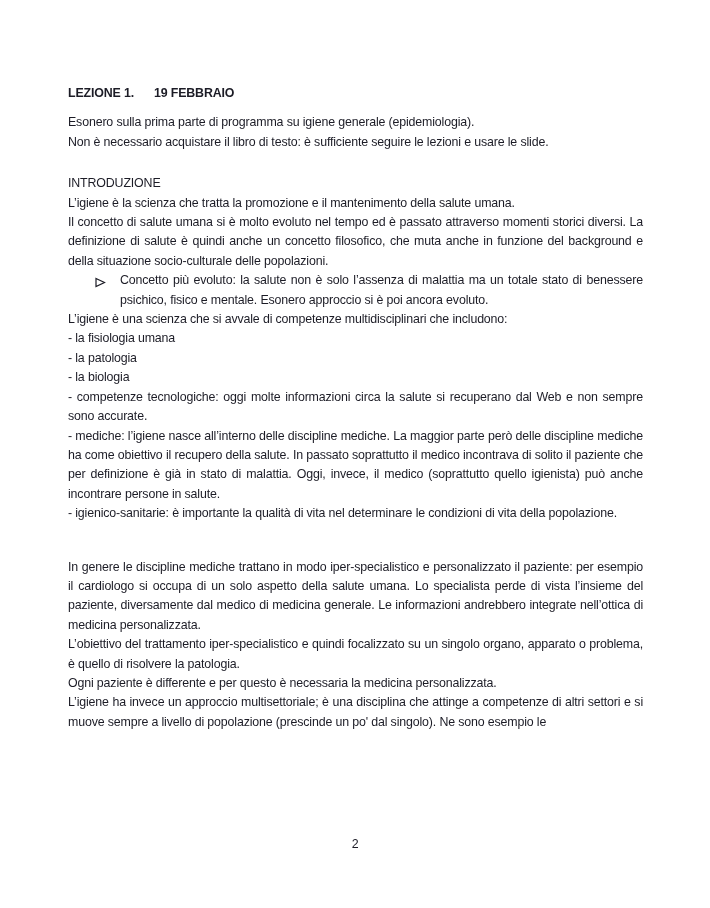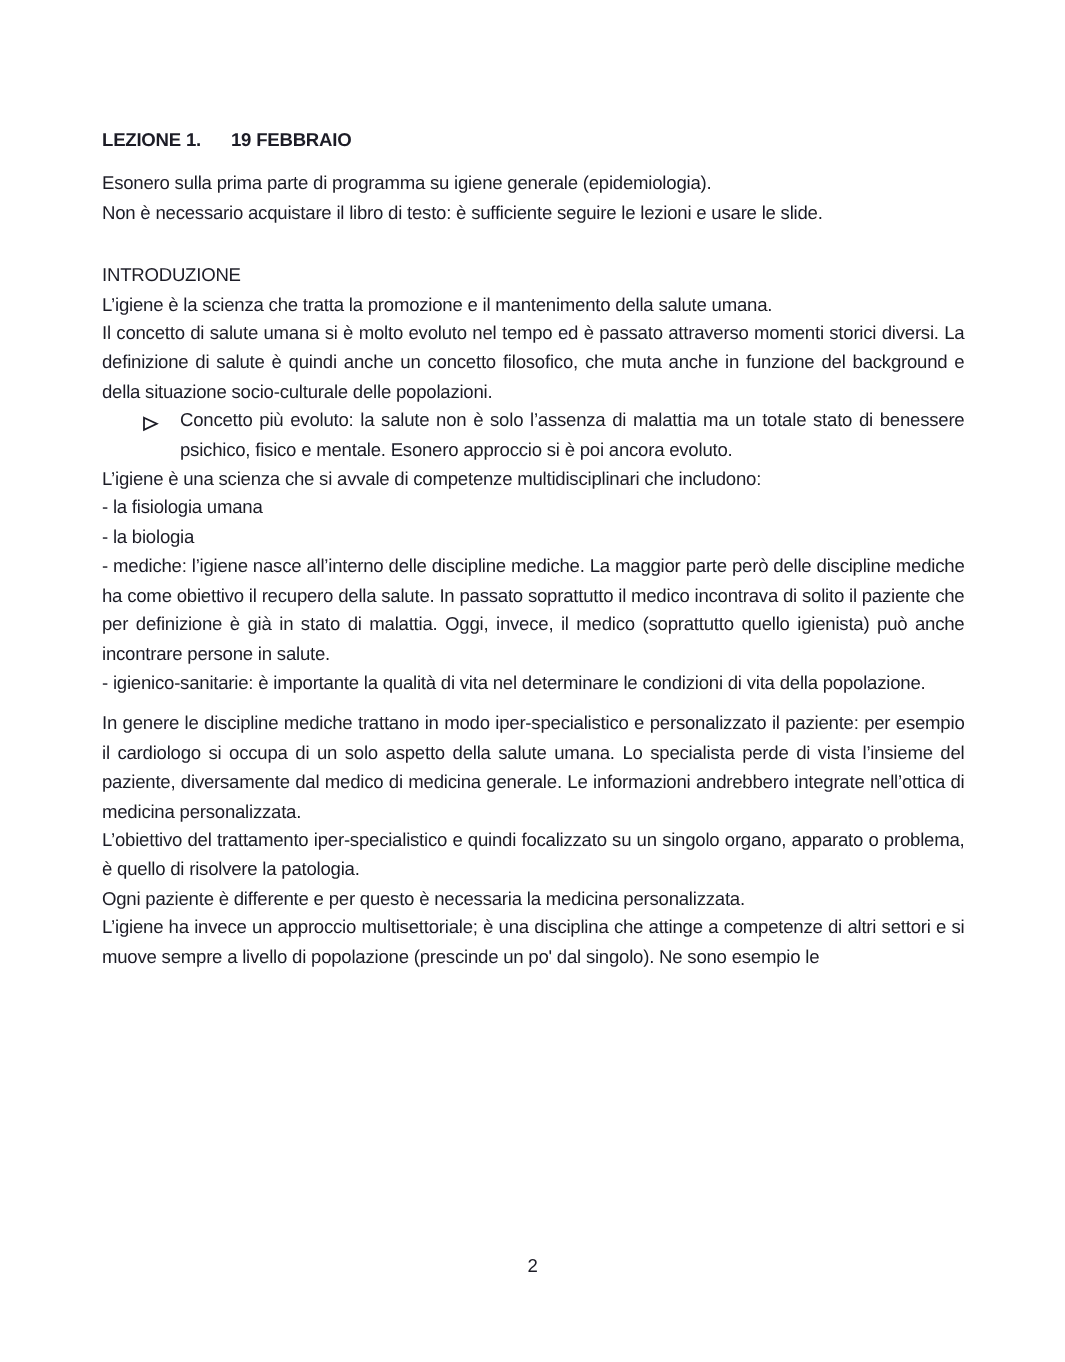--- a/index.html
+++ b/index.html
@@ -19,21 +19,21 @@
   .just{text-align:justify;}
   .bold{font-weight:normal;}
   .doc-title{font-weight:bold;margin-bottom:10px;}
   .tab{display:inline-block;width:20px;}
   .notes{margin-bottom:22px;}
   .bullet{position:relative;padding-left:52px;text-align:justify;}
   .bullet .marker{
     position:absolute;left:27px;top:4px;
     width:11px;height:11px;display:inline-block;
   }
-  .gap-before{margin-top:8px;}
+  .gap-before{margin-top:34px;}
   .footer{
     position:absolute;left:0;right:0;bottom:54px;
     text-align:center;
   }
 </style>
 </head>
 <body>
 
 <div class="page">
 
@@ -50,21 +50,23 @@
 
 
   <div class="bullet">
     <span class="marker"><svg width="11" height="11" viewBox="0 0 11 11">
           <path d="M1 1.5 L9.5 5.5 L1 9.5 Z" fill="none" stroke="#1c1c26" stroke-width="1.2"></path>
         </svg></span><span>Concetto più evoluto: </span><span class="bold">la salute non è solo l’assenza di malattia ma un totale stato di benessere psichico, fisico e mentale.</span><span> Esonero approccio si è poi ancora evoluto.</span>
   </div>
 
   <p class="just">L’igiene è una scienza che si avvale di competenze multidisciplinari che includono:</p>
   <p class="just">- la fisiologia umana</p>
+  <p class="just">- la patologia</p>
   <p class="just">- la biologia</p>
+  <p class="just">- competenze tecnologiche: oggi molte informazioni circa la salute si recuperano dal Web e non sempre sono accurate.</p>
   <p class="just">- mediche: l’igiene nasce all’interno delle discipline mediche. La maggior parte però delle discipline mediche ha come obiettivo il recupero della salute. In passato soprattutto il medico incontrava di solito il paziente che per definizione è già in stato di malattia. Oggi, invece, il medico (soprattutto quello igienista) può anche incontrare persone in salute.</p>
   <p class="just">- igienico-sanitarie: è importante la qualità di vita nel determinare le condizioni di vita della popolazione.</p>
 
   <p class="just gap-before">In genere le discipline mediche trattano in modo iper-specialistico e personalizzato il paziente: per esempio il cardiologo si occupa di un solo aspetto della salute umana. Lo specialista perde di vista l’insieme del paziente, diversamente dal medico di medicina generale. Le informazioni andrebbero integrate nell’ottica di medicina personalizzata.</p>
   <p class="just">L’obiettivo del trattamento iper-specialistico e quindi focalizzato su un singolo organo, apparato o problema, è quello di risolvere la patologia.</p>
   <p class="just">Ogni paziente è differente e per questo è necessaria la medicina personalizzata.</p>
   <p class="just">L’igiene ha invece un approccio multisettoriale; è una disciplina che attinge a competenze di altri settori e si muove sempre a livello di popolazione (prescinde un po' dal singolo). Ne sono esempio le</p>
 
   <div class="footer">
     <span>2</span>

